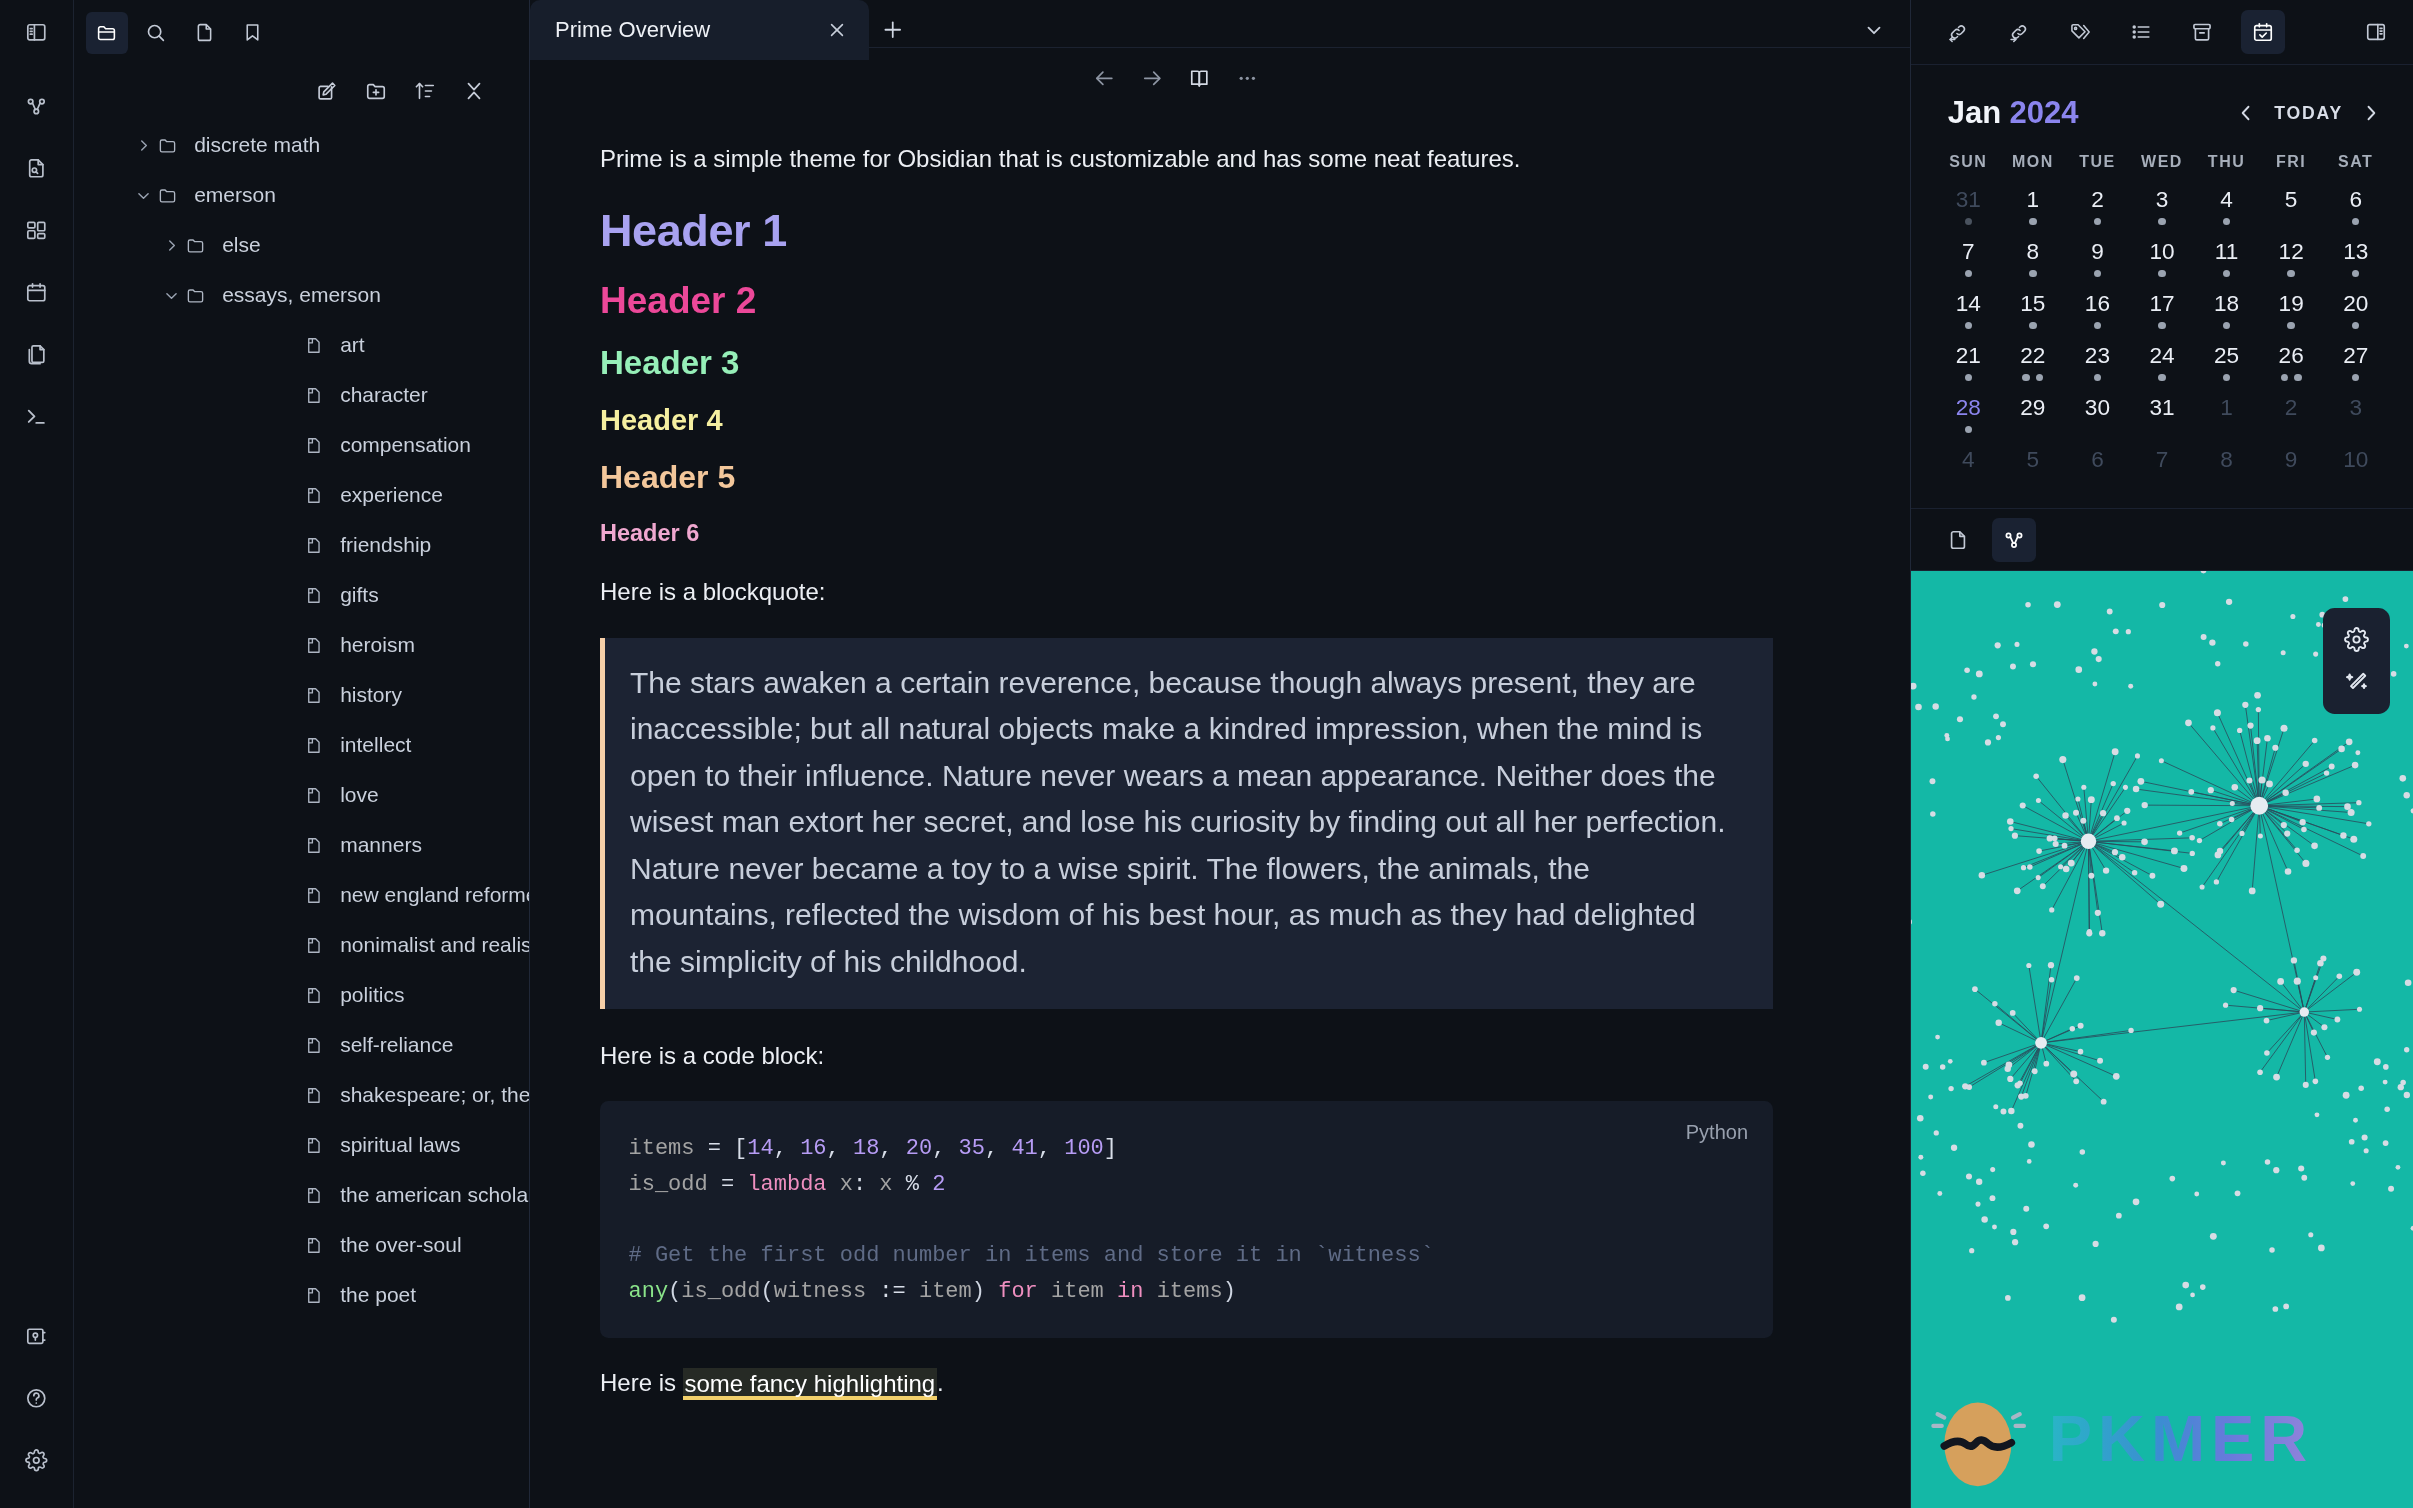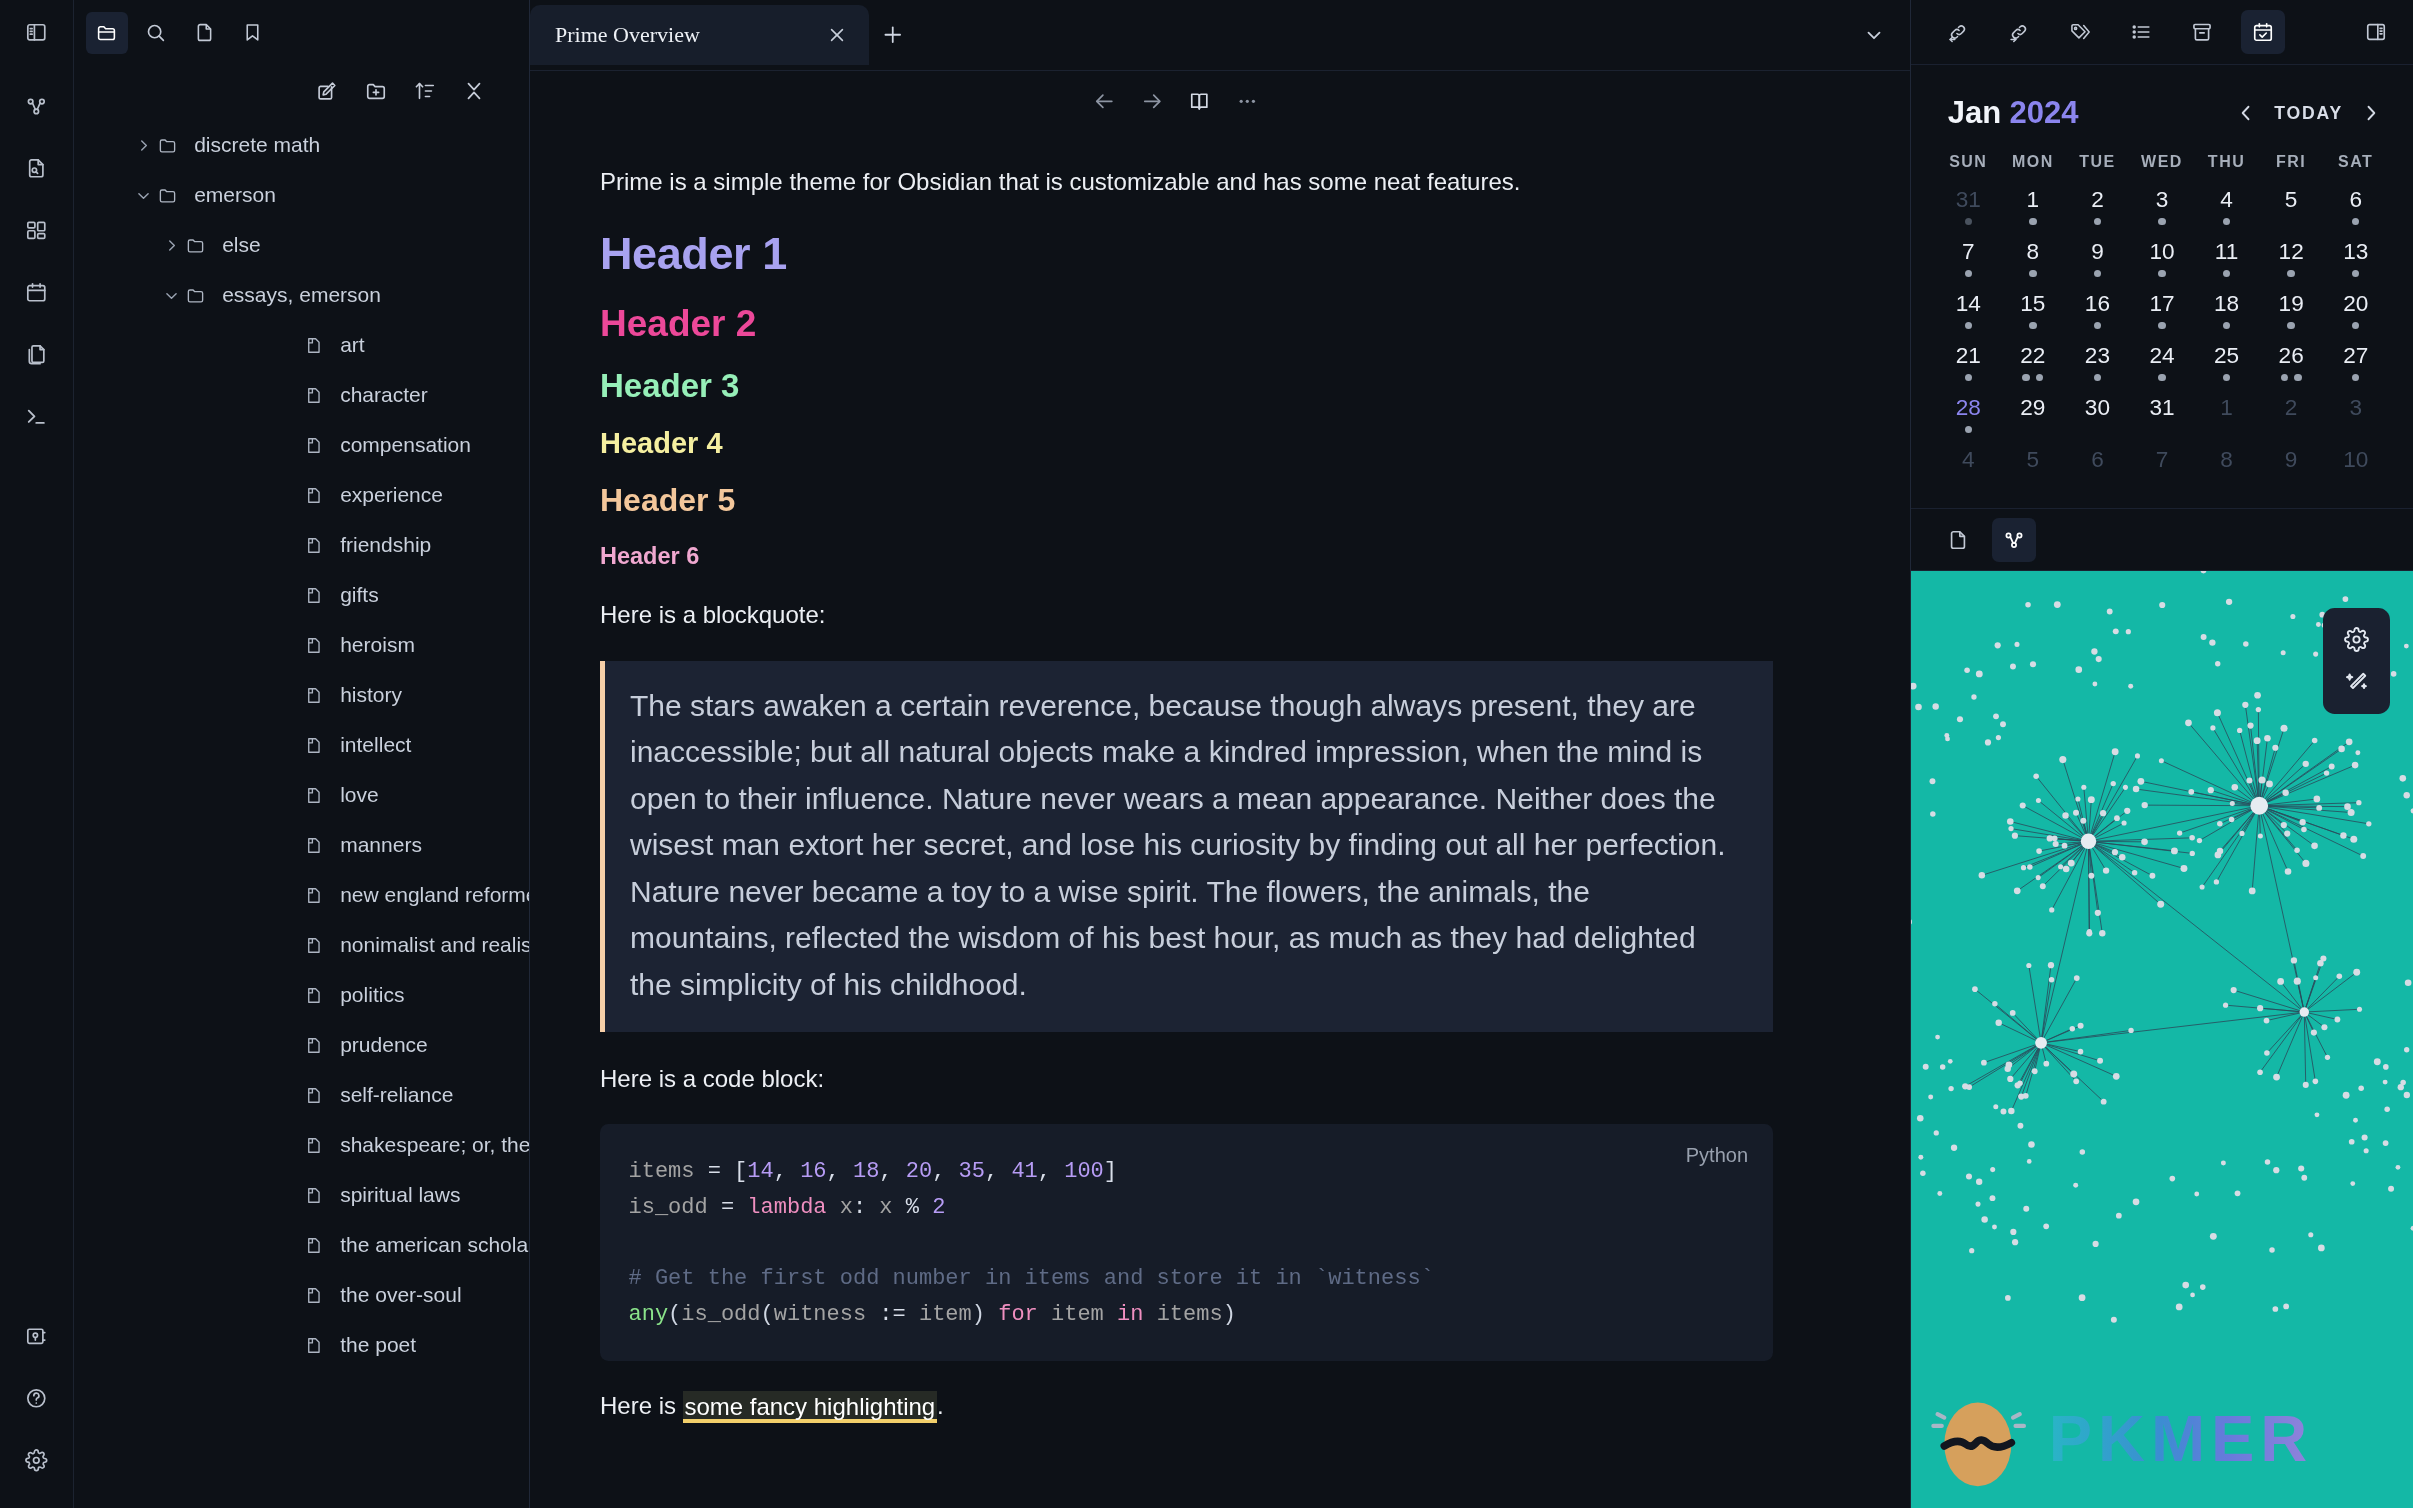--- a/index.html
+++ b/index.html
@@ -57,22 +57,22 @@
   .tree-label { margin-left: 6.7px; }
   .lvl0 { padding-left: 99px; }
   .lvl0 .chev { margin-left: -44px; }
   .lvl1 { padding-left: 127px; }
   .lvl1 .chev { margin-left: -44px; }
   .lvl2 { padding-left: 201px; }
 
   
   .center { flex: 1 1 auto; display:flex; flex-direction:column; min-width:0; background:#0d1117;}
   .tabbar {
-    height: 71px; display:flex; align-items:center; background:#0d1117;
-    border-bottom: 0.8px solid #1b2230; padding-right: 6.7px; font-family: Liberation Serif, serif;
+    height: 48px; display:flex; align-items:flex-start; background:#0d1117;
+    border-bottom: 0.8px solid #1b2230; padding-right: 6.7px;
   }
   .tab {
     height: 60px; min-width: 339px; background: #171e2b;
     border-radius: 10px 10px 0 0; display:flex; align-items:center;
     padding: 0 22px 0 25px; gap: 11.7px; cursor:pointer;
   }
   .tab-title { color:#eef1f6; font-size: 22px; flex:1 1 auto; white-space:nowrap; }
   .tab-close { color:#c8cfdb; display:flex; cursor:pointer; }
   .tab-close svg { width: 20px; height: 20px; display:block; }
   .tab-new { width: 47px; height: 60px; display:flex; align-items:center; justify-content:center; color:#cfd6e2; cursor:pointer;}
@@ -523,31 +523,20 @@
         <div class="tree-row lvl2">
           <span class="chev"></span>
           <span class="ico">
             <svg viewBox="0 0 24 24" fill="none" stroke="currentColor" stroke-width="1.7" stroke-linecap="round" stroke-linejoin="round">
               <path d="M6 3.5h8.6L19 8v12.5H6z"></path>
               <path d="M6 3.5 L6 8.6 L10.4 8.6 Z" fill="currentColor" stroke="none" opacity="0"></path>
               <path d="M10.6 3.5v5.2H6"></path>
             </svg>
           </span>
           <span class="tree-label">politics</span>
-        </div>
-        <div class="tree-row lvl2">
-          <span class="chev"></span>
-          <span class="ico">
-            <svg viewBox="0 0 24 24" fill="none" stroke="currentColor" stroke-width="1.7" stroke-linecap="round" stroke-linejoin="round">
-              <path d="M6 3.5h8.6L19 8v12.5H6z"></path>
-              <path d="M6 3.5 L6 8.6 L10.4 8.6 Z" fill="currentColor" stroke="none" opacity="0"></path>
-              <path d="M10.6 3.5v5.2H6"></path>
-            </svg>
-          </span>
-          <span class="tree-label">prudence</span>
         </div>
         <div class="tree-row lvl2">
           <span class="chev"></span>
           <span class="ico">
             <svg viewBox="0 0 24 24" fill="none" stroke="currentColor" stroke-width="1.7" stroke-linecap="round" stroke-linejoin="round">
               <path d="M6 3.5h8.6L19 8v12.5H6z"></path>
               <path d="M6 3.5 L6 8.6 L10.4 8.6 Z" fill="currentColor" stroke="none" opacity="0"></path>
               <path d="M10.6 3.5v5.2H6"></path>
             </svg>
           </span>

